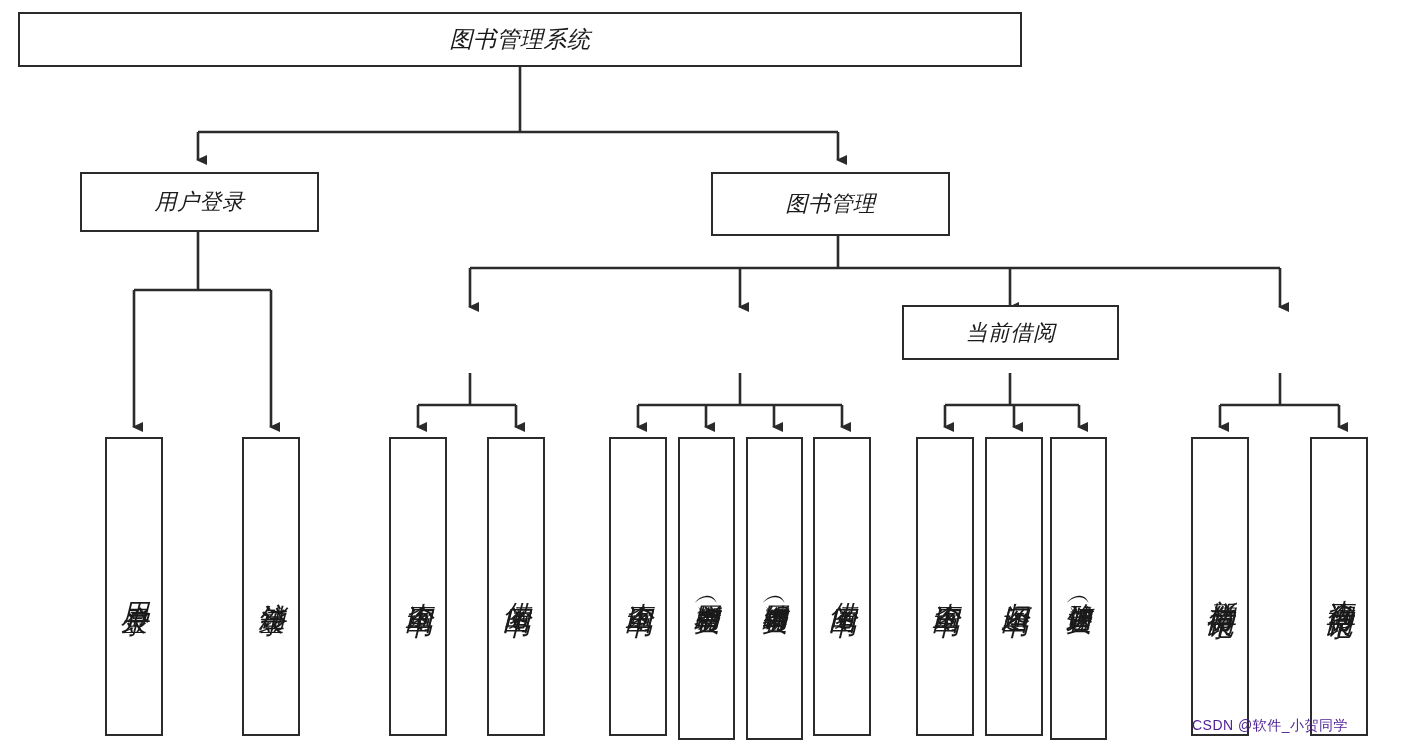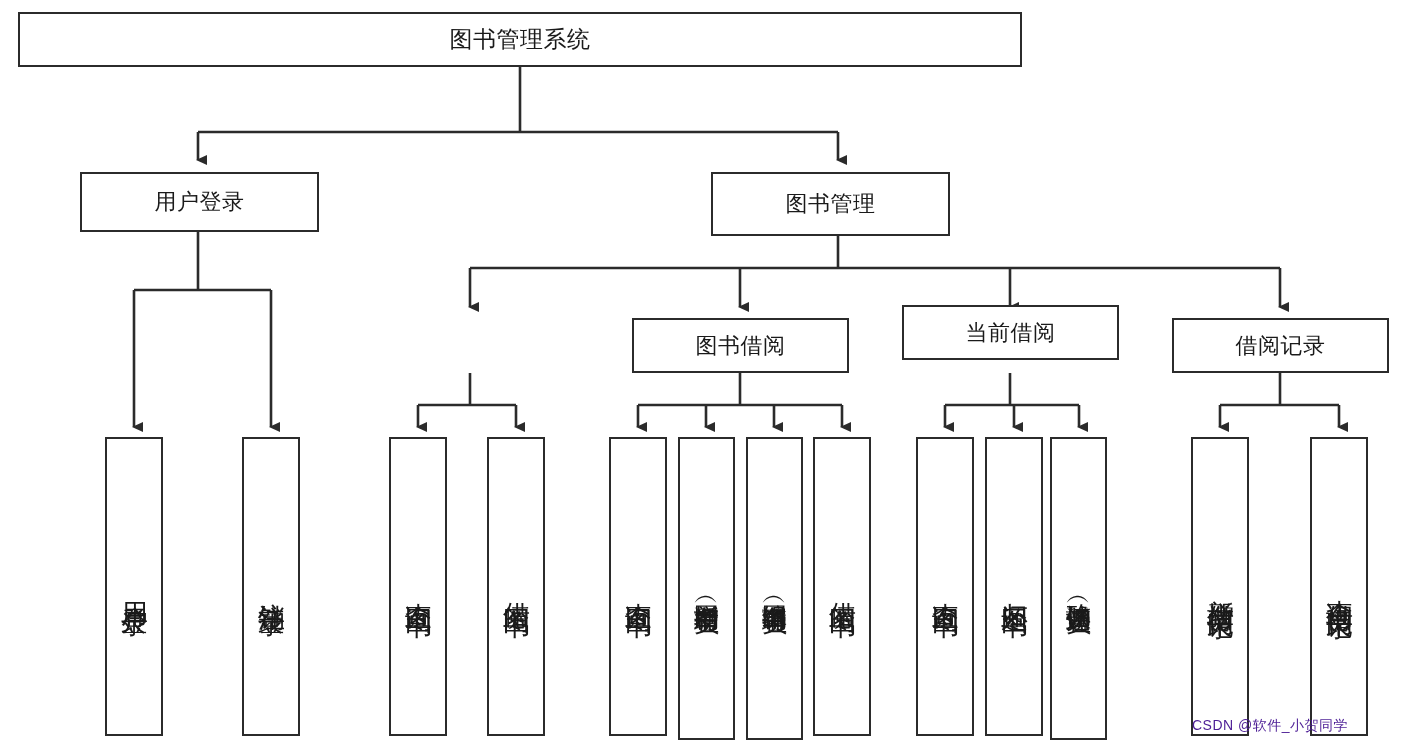--- a/index.html
+++ b/index.html
@@ -33,20 +33,21 @@
     display: flex;
     align-items: center;
     justify-content: center;
     color: #1a1a1a;
   }
   .node .label {
     display: block;
     text-align: center;
     line-height: 1.08;
     letter-spacing: 0.5px;
+    font-style: italic;
   }
   
   .node.horiz .label {
     font-size: 22px;
     white-space: nowrap;
   }
   .node.root .label {
     font-size: 23px;
   }
   
@@ -136,28 +137,22 @@
     <span class="label">图书管理系统</span>
   </div>
 
   <div class="node horiz" style="left:80px; top:172px; width:239px; height:60px;">
     <span class="label">用户登录</span>
   </div>
   <div class="node horiz" style="left:711px; top:172px; width:239px; height:64px;">
     <span class="label">图书管理</span>
   </div>
 
-  <div class="node horiz" style="left:632px; top:318px; width:217px; height:55px;">
-    <span class="label">图书借阅</span>
-  </div>
   <div class="node horiz" style="left:902px; top:305px; width:217px; height:55px;">
     <span class="label">当前借阅</span>
-  </div>
-  <div class="node horiz" style="left:1172px; top:318px; width:217px; height:55px;">
-    <span class="label">借阅记录</span>
   </div>
 
   <div class="node vert" style="left:105px; top:437px; width:58px; height:299px;">
     <span class="label">用户登录</span>
   </div>
   <div class="node vert" style="left:242px; top:437px; width:58px; height:299px;">
     <span class="label">注销登录</span>
   </div>
 
   <div class="node vert" style="left:389px; top:437px; width:58px; height:299px;">

